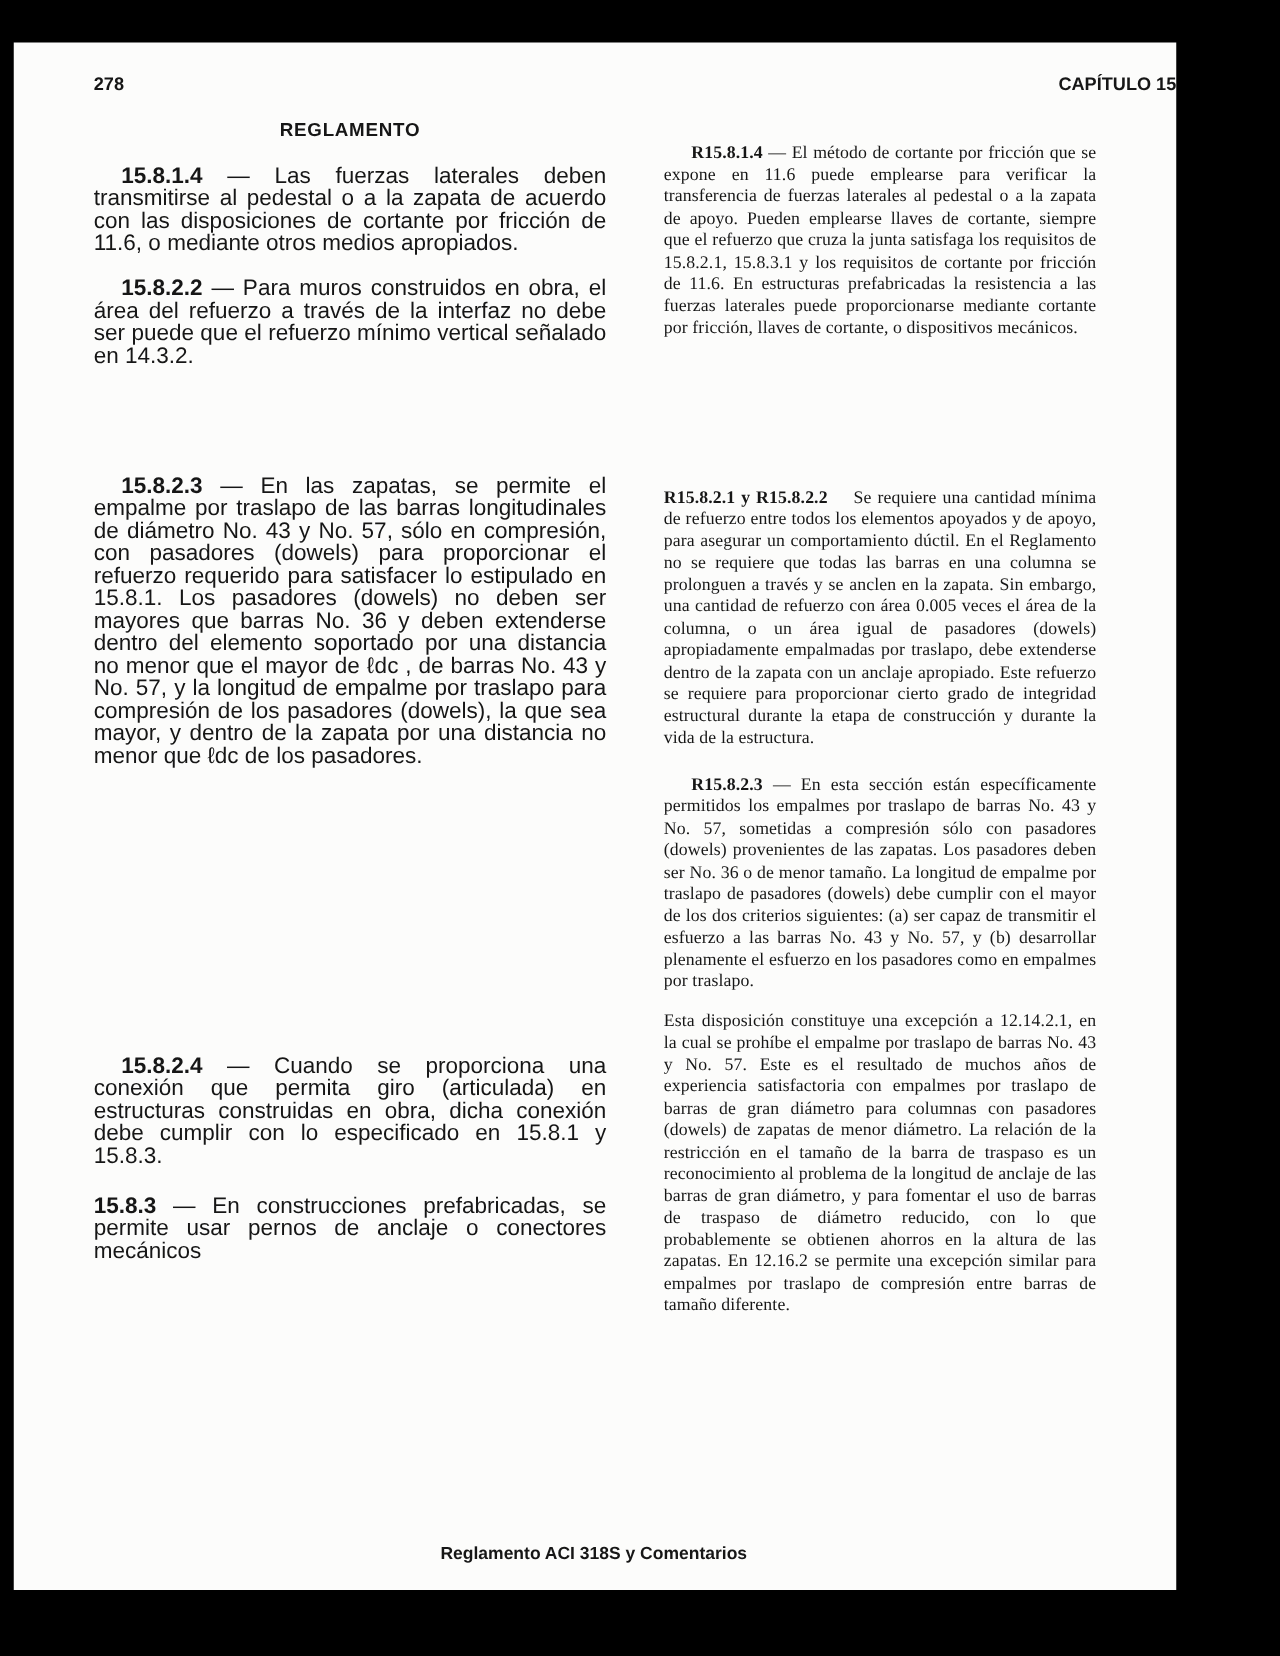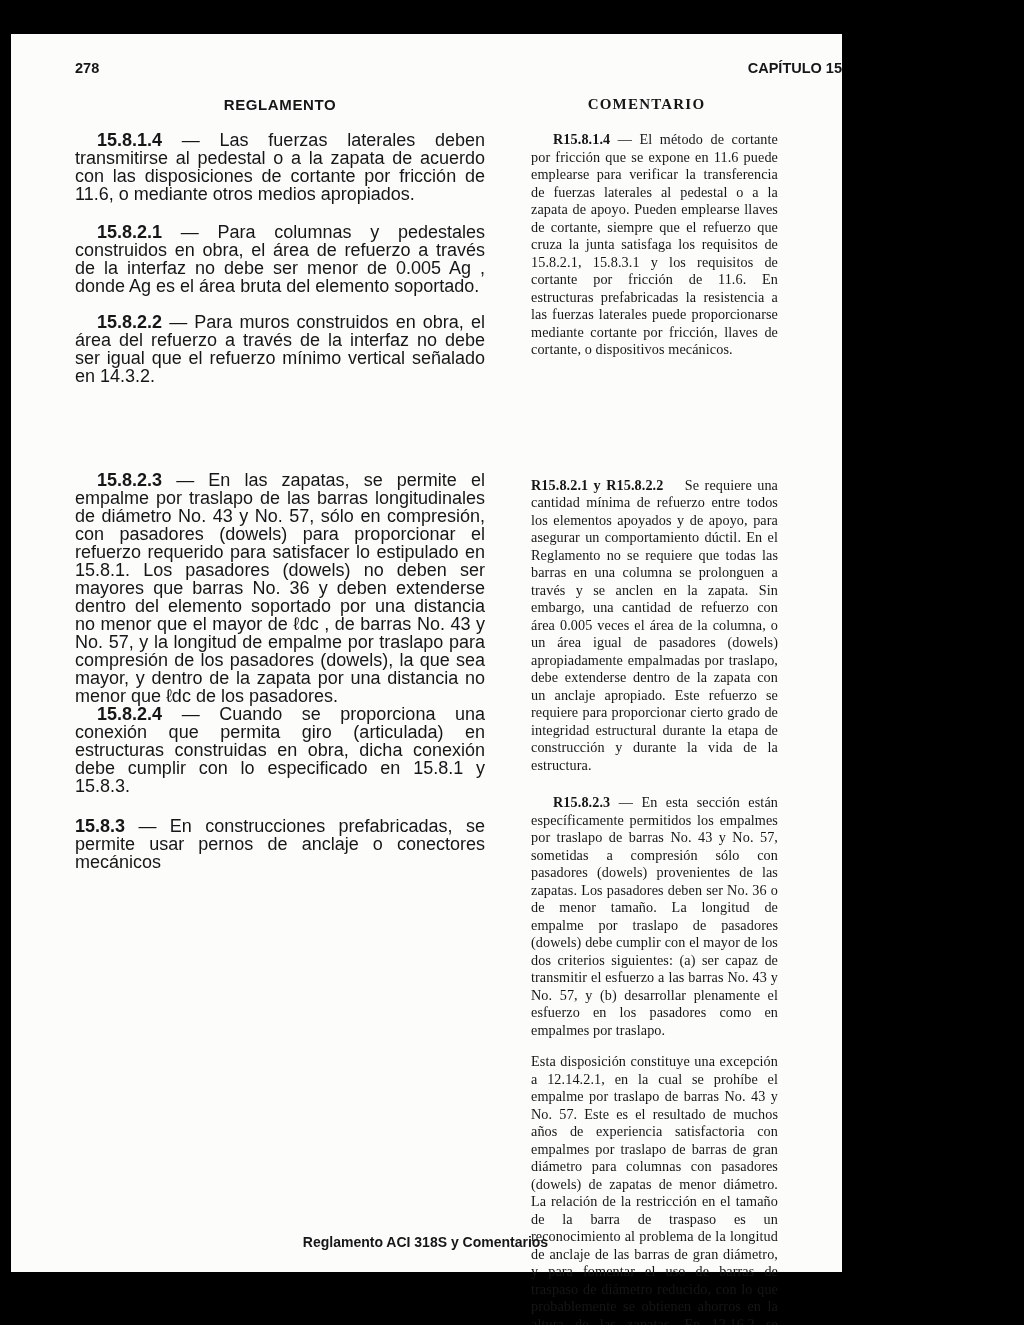--- a/index.html
+++ b/index.html
@@ -6,21 +6,21 @@
   .scan-frame {
     position:relative;
     width:1024px; height:1325px;
     background:#000;
     overflow:hidden;
     font-family:"Liberation Sans", sans-serif;
   }
   .page {
     position:absolute;
     left:11px; top:34px;
-    width:831px; height:1238px;
+    width:930px; height:1238px;
     background:#fcfcfb;
     color:#161616;
   }
   .page-header {
     position:relative;
     margin-top:26px;
     height:20px;
     font-size:14.5px;
     font-weight:bold;
   }
@@ -74,33 +74,31 @@
     </div>
 
     <div class="columns">
 
       <div class="col left-col">
         <h2 class="col-title">REGLAMENTO</h2>
 
         <p class="para indent" style="margin-top:18px"><b class="sec">15.8.1.4</b> <span>— Las fuerzas laterales deben transmitirse al pedestal o a la zapata de acuerdo con las disposiciones de cortante por fricción de 11.6, o mediante otros medios apropiados.</span></p>
 
 
-        <p class="para indent" style="margin-top:20px"><b class="sec">15.8.2.1</b> <span>— Para columnas y pedestales construidos en obra, el área de refuerzo a través de la interfaz no debe ser menor de 0.005 Ag , donde Ag es el área bruta del elemento soportado.</span></p>
 
-        <p class="para indent" style="margin-top:18px"><b class="sec">15.8.2.2</b> <span>— Para muros construidos en obra, el área del refuerzo a través de la interfaz no debe ser igual que el refuerzo mínimo vertical señalado en 14.3.2.</span></p>
+        <p class="para indent" style="margin-top:18px"><b class="sec">15.8.2.2</b> <span>— Para muros construidos en obra, el área del refuerzo a través de la interfaz no debe ser puede que el refuerzo mínimo vertical señalado en 14.3.2.</span></p>
 
         <p class="para indent" style="margin-top:86px"><b class="sec">15.8.2.3</b> <span>— En las zapatas, se permite el empalme por traslapo de las barras longitudinales de diámetro No. 43 y No. 57, sólo en compresión, con pasadores (dowels) para proporcionar el refuerzo requerido para satisfacer lo estipulado en 15.8.1. Los pasadores (dowels) no deben ser mayores que barras No. 36 y deben extenderse dentro del elemento soportado por una distancia no menor que el mayor de ℓdc , de barras No. 43 y No. 57, y la longitud de empalme por traslapo para compresión de los pasadores (dowels), la que sea mayor, y dentro de la zapata por una distancia no menor que ℓdc de los pasadores.</span></p>
 
-        <p class="para indent" style=""><b class="sec">15.8.2.4</b> <span>— Cuando se proporciona una conexión que permita giro (articulada) en estructuras construidas en obra, dicha conexión debe cumplir con lo especificado en 15.8.1 y 15.8.3.</span></p>
+        <p class="para indent" style="margin-top:230px"><b class="sec">15.8.2.4</b> <span>— Cuando se proporciona una conexión que permita giro (articulada) en estructuras construidas en obra, dicha conexión debe cumplir con lo especificado en 15.8.1 y 15.8.3.</span></p>
 
         <p class="para" style="margin-top:22px"><b class="sec">15.8.3</b> <span>— En construcciones prefabricadas, se permite usar pernos de anclaje o conectores mecánicos</span></p>
       </div>
 
       <div class="col right-col">
-        <h2 class="col-title">COMENTARIO</h2>
 
         <p class="para indent" style="margin-top:18px"><b class="sec">R15.8.1.4</b> <span>— El método de cortante por fricción que se expone en 11.6 puede emplearse para verificar la transferencia de fuerzas laterales al pedestal o a la zapata de apoyo. Pueden emplearse llaves de cortante, siempre que el refuerzo que cruza la junta satisfaga los requisitos de 15.8.2.1, 15.8.3.1 y los requisitos de cortante por fricción de 11.6. En estructuras prefabricadas la resistencia a las fuerzas laterales puede proporcionarse mediante cortante por fricción, llaves de cortante, o dispositivos mecánicos.</span></p>
 
         <p class="para wide-gap" style="margin-top:118px"><b class="sec">R15.8.2.1 y R15.8.2.2</b> <span>Se requiere una cantidad mínima de refuerzo entre todos los elementos apoyados y de apoyo, para asegurar un comportamiento dúctil. En el Reglamento no se requiere que todas las barras en una columna se prolonguen a través y se anclen en la zapata. Sin embargo, una cantidad de refuerzo con área 0.005 veces el área de la columna, o un área igual de pasadores (dowels) apropiadamente empalmadas por traslapo, debe extenderse dentro de la zapata con un anclaje apropiado. Este refuerzo se requiere para proporcionar cierto grado de integridad estructural durante la etapa de construcción y durante la vida de la estructura.</span></p>
 
         <p class="para indent" style="margin-top:20px"><b class="sec">R15.8.2.3</b> <span>— En esta sección están específicamente permitidos los empalmes por traslapo de barras No. 43 y No. 57, sometidas a compresión sólo con pasadores (dowels) provenientes de las zapatas. Los pasadores deben ser No. 36 o de menor tamaño. La longitud de empalme por traslapo de pasadores (dowels) debe cumplir con el mayor de los dos criterios siguientes: (a) ser capaz de transmitir el esfuerzo a las barras No. 43 y No. 57, y (b) desarrollar plenamente el esfuerzo en los pasadores como en empalmes por traslapo.</span></p>
 
         <p class="para" style="margin-top:14px"><span>Esta disposición constituye una excepción a 12.14.2.1, en la cual se prohíbe el empalme por traslapo de barras No. 43 y No. 57. Este es el resultado de muchos años de experiencia satisfactoria con empalmes por traslapo de barras de gran diámetro para columnas con pasadores (dowels) de zapatas de menor diámetro. La relación de la restricción en el tamaño de la barra de traspaso es un reconocimiento al problema de la longitud de anclaje de las barras de gran diámetro, y para fomentar el uso de barras de traspaso de diámetro reducido, con lo que probablemente se obtienen ahorros en la altura de las zapatas. En 12.16.2 se permite una excepción similar para empalmes por traslapo de compresión entre barras de tamaño diferente.</span></p>
       </div>
 

